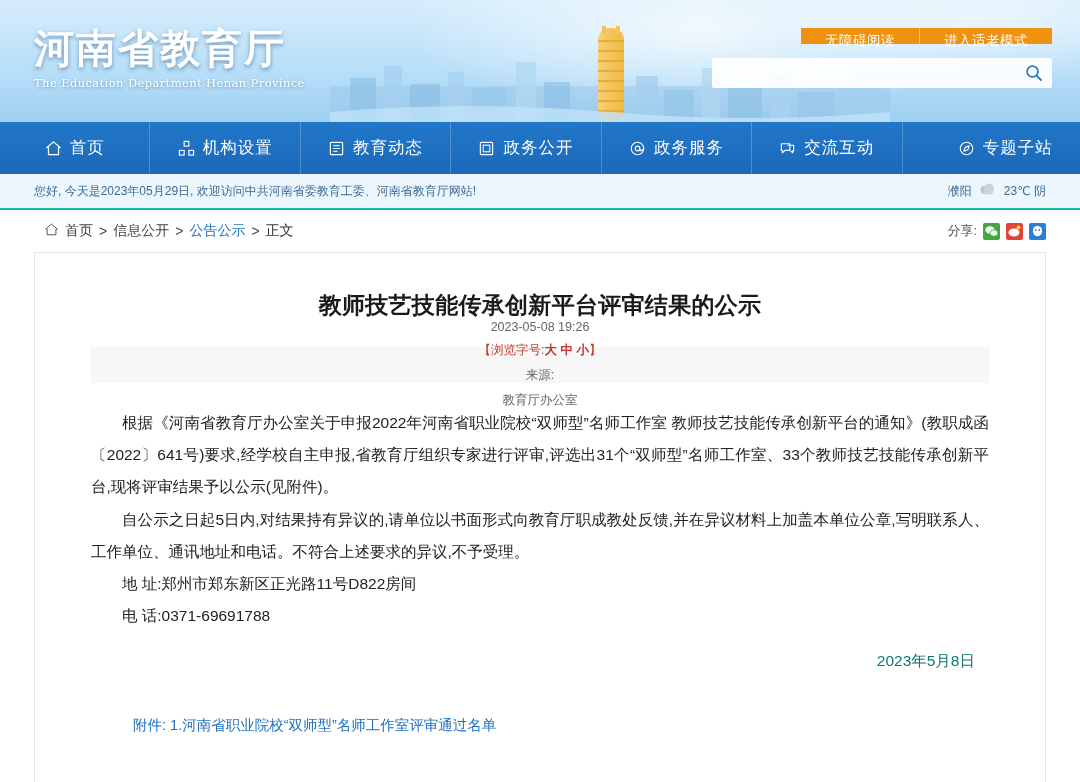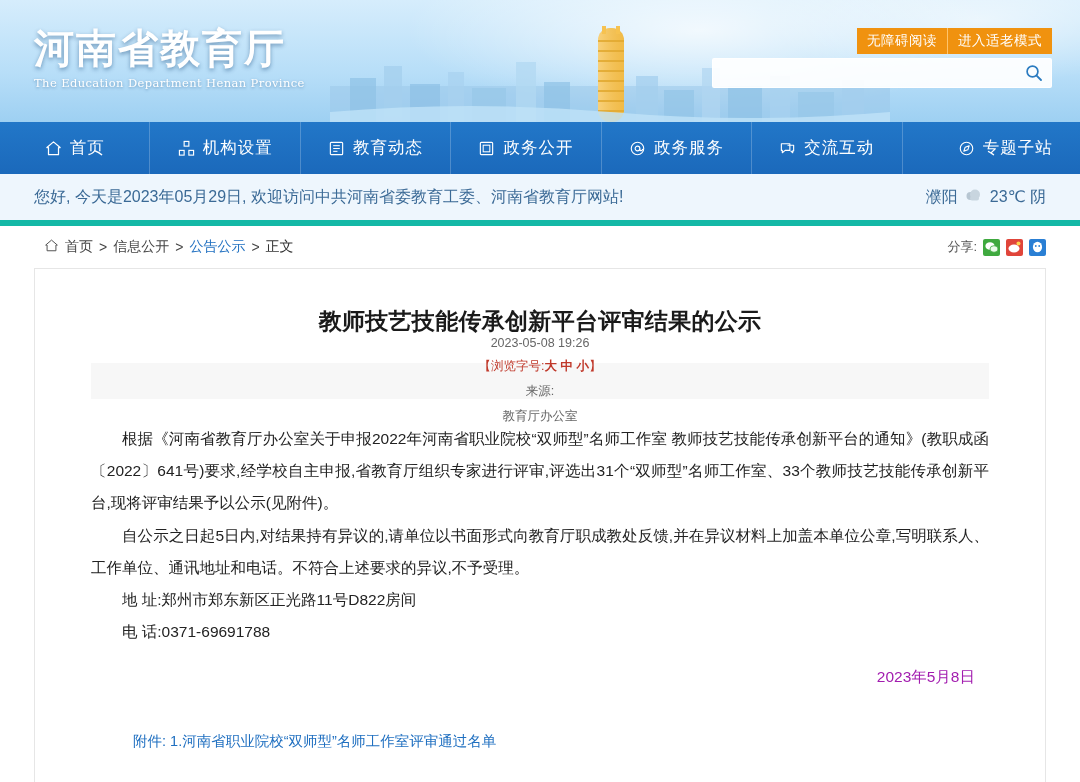--- a/index.html
+++ b/index.html
@@ -46,22 +46,22 @@
     font-family: "DejaVu Serif", "Liberation Serif", serif;
     font-size: 11.5px;
     letter-spacing: 0.4px;
     color: #ffffff;
     text-shadow: 0 1px 3px rgba(10,60,110,0.45);
   }
   .hdr-btns {
     position: absolute; right: 28px; top: 28px; display: flex; z-index: 6;
   }
   .hdr-btn {
-    height: 26px; line-height: 26px;
-    padding: 0 10px;
+    height: 16px; line-height: 26px;
+    padding: 0 24px;
     font-size: 13.5px;
     color: #ffffff;
     background: #f0920f;
     border-right: 1px solid #ffc46a;
     cursor: pointer;
     letter-spacing: 0.5px;
   }
   .hdr-btn:last-child { border-right: none; }
   .search-box {
     position: absolute; right: 28px; top: 58px; width: 340px; height: 30px;
@@ -97,26 +97,26 @@
     letter-spacing: 1px;
     cursor: pointer;
     border-right: 1px solid rgba(255,255,255,0.22);
     position: relative;
   }
   .nav-item:last-child { border-right: none; padding-left: 28px; }
   .nav-item svg { display: block; }
 
   
   .greet {
-    height: 52px;
+    height: 36px;
     background: #eef6fd;
-    border-bottom: 6px solid #14b8a6;
+    border-bottom: 2px solid #14b8a6;
     display: flex; align-items: center; justify-content: space-between;
     padding: 0 34px;
-    font-size: 16px;
+    font-size: 12px;
     color: #3b6a96;
   }
   .greet-right { display: flex; align-items: center; gap: 6px; color: #3b6a96; }
 
   
   .crumb {
     height: 42px;
     display: flex; align-items: center; justify-content: space-between;
     padding: 0 34px 0 44px;
     font-size: 14px;
@@ -169,21 +169,21 @@
     line-height: 2.08;
     color: #222;
     text-align: justify;
   }
   .body-text p { text-indent: 2em; margin-bottom: 0; }
   .body-text p.noindent { text-indent: 2em; }
   .sign {
     margin-top: 18px;
     text-align: right;
     font-size: 15.5px;
-    color: #a21caf;
+    color: #0f766e;
     padding-right: 14px;
   }
   .attach {
     margin-top: 38px;
     font-size: 14.5px;
     line-height: 2.2;
     color: #1f6fc0;
     padding-left: 42px;
   }
   .attach .lbl { color: #1f6fc0; }

